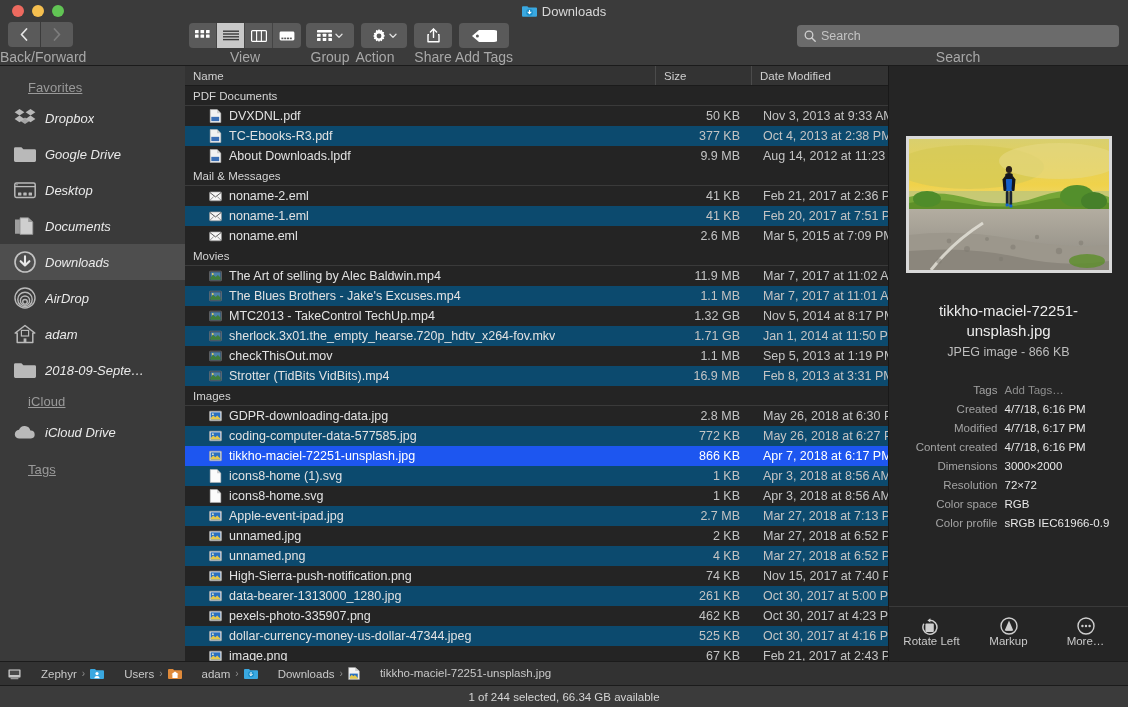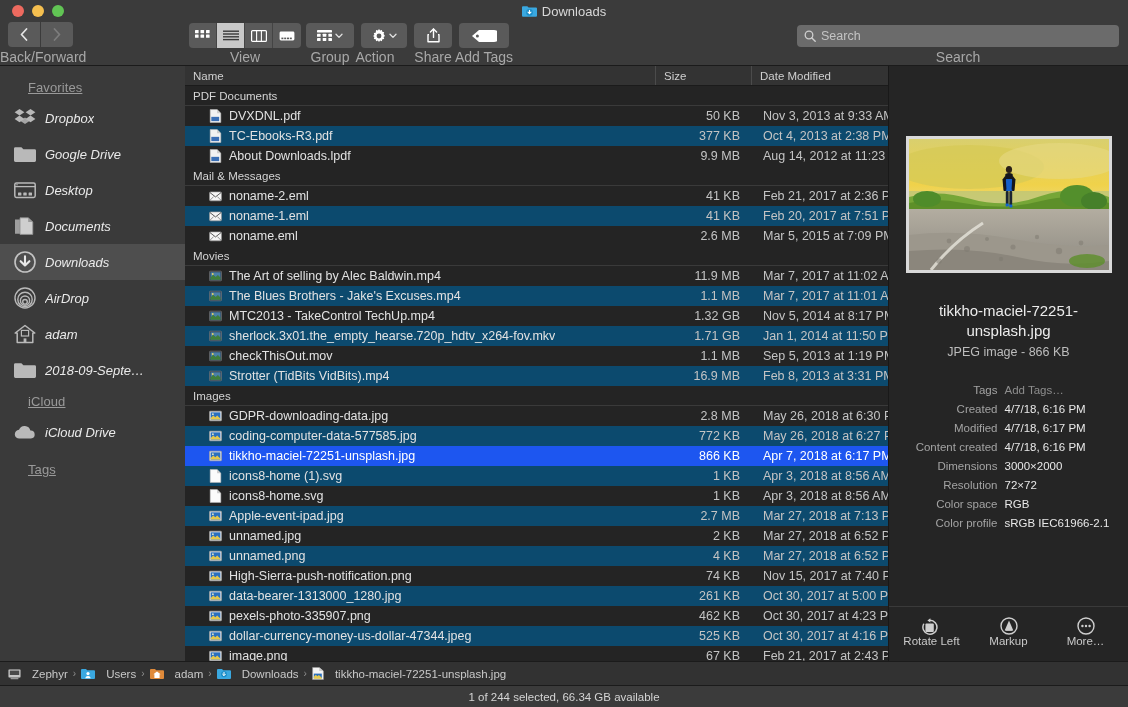--- a/index.html
+++ b/index.html
@@ -127,21 +127,21 @@
     display:flex; justify-content:space-around; padding:10px 4px 14px;
   }
   .pvact { display:flex; flex-direction:column; align-items:center; width:72px; }
   .pvact .lbl { font-size:11.5px; color:#c9c9c9; }
 
   
   .pathbar {
     height:24px; background:#323232; border-top:1px solid #1b1b1b;
     display:flex; align-items:center; padding-left:8px; gap:5px; flex:none;
   }
-  .pseg { display:flex; align-items:flex-end; gap:11px; font-size:11.5px; color:#c9c9c9; }
+  .pseg { display:flex; align-items:flex-start; gap:20px; font-size:11.5px; color:#c9c9c9; }
   .psep { color:#8e8e8e; font-size:10px; }
   .statusbar {
     height:22px; background:#3b3b3b; border-top:1px solid #1b1b1b;
     display:flex; align-items:center; justify-content:center;
     font-size:11.5px; color:#d4d4d4; flex:none;
   }
 </style>
 </head>
 <body>
 
@@ -805,21 +805,21 @@
           <div class="mrow">
             <div class="mk">Resolution</div>
             <div class="mv">72×72</div>
           </div>
           <div class="mrow">
             <div class="mk">Color space</div>
             <div class="mv">RGB</div>
           </div>
           <div class="mrow">
             <div class="mk">Color profile</div>
-            <div class="mv">sRGB IEC61966-2.1</div>
+            <div class="mv">sRGB IEC61966-0.9</div>
           </div>
         </div>
 
       <div class="pv-actions">
         <div class="pvact">
           <svg width="20" height="18" viewBox="0 0 20 18">
             <path d="M12 3.2a7 7 0 1 0 6.4 4" stroke="#cfcfcf" stroke-width="1.5" fill="none" stroke-linecap="round" transform="scale(-1,1) translate(-20,0)"></path>
             <path d="M11.6 1.2L14.6 3.4 11.6 5.6z" fill="#cfcfcf" transform="scale(-1,1) translate(-20,0)"></path>
             <rect x="3.4" y="6.6" width="8.4" height="8.4" rx="1" fill="#cfcfcf"></rect>
           </svg>

